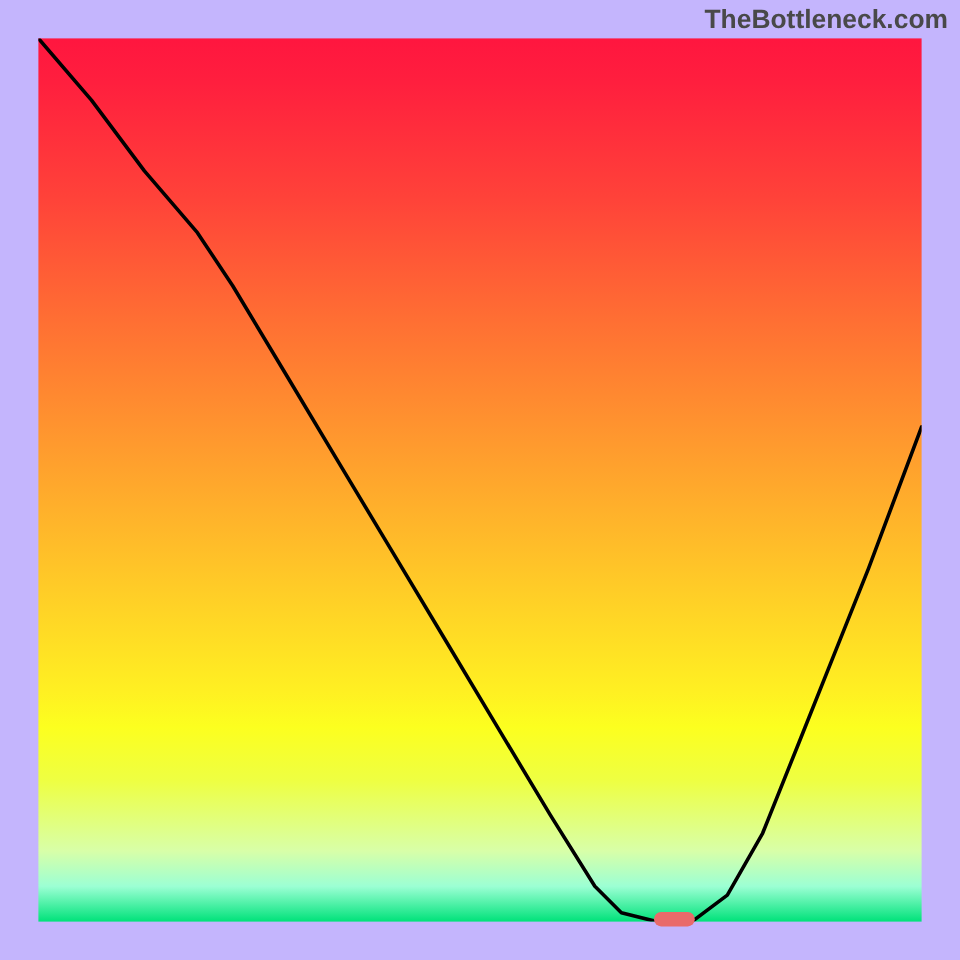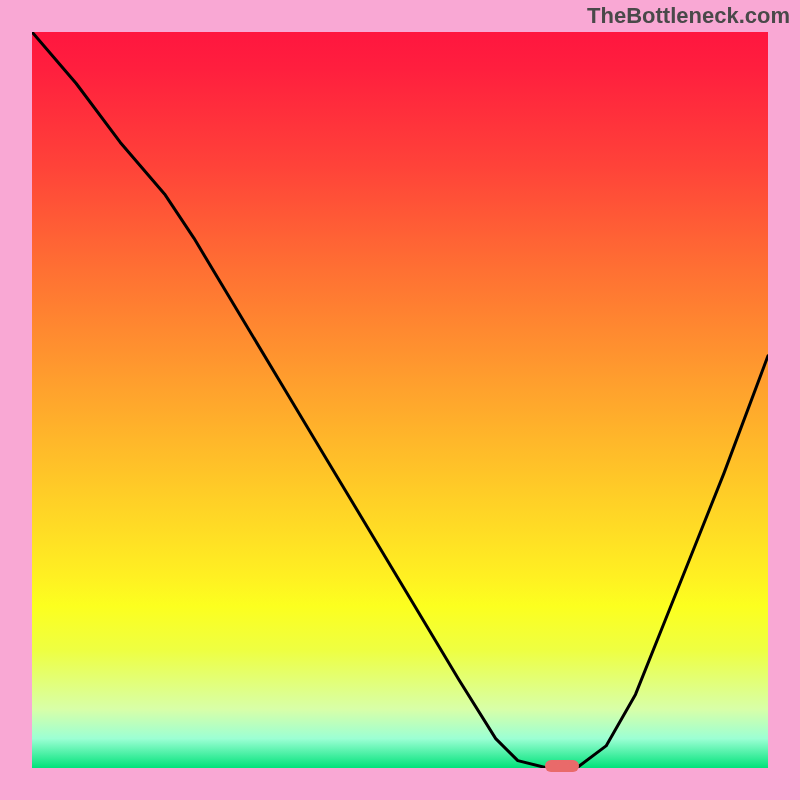--- a/index.html
+++ b/index.html
@@ -1,16 +1,16 @@
 <!DOCTYPE html>
 <html><head>
 <meta charset="utf-8">
 <style>
   html,body{margin:0;padding:0;width:800px;height:800px;background:#000;overflow:hidden}
-  .frame{position:absolute;left:0;top:0;width:800px;height:800px;background:#f9a8d4}
+  .frame{position:absolute;left:0;top:0;width:800px;height:800px;background:#c4b5fd}
   .plot{position:absolute;left:32px;top:32px;width:736px;height:736px;
         background:linear-gradient(to bottom,
           #ff163f 0%,
           #ff1f3e 5%,
           #ff4239 18%,
           #ff6f33 32%,
           #ff9a2e 46%,
           #ffc528 60%,
           #fff022 74%,
           #fcff1f 78%,

